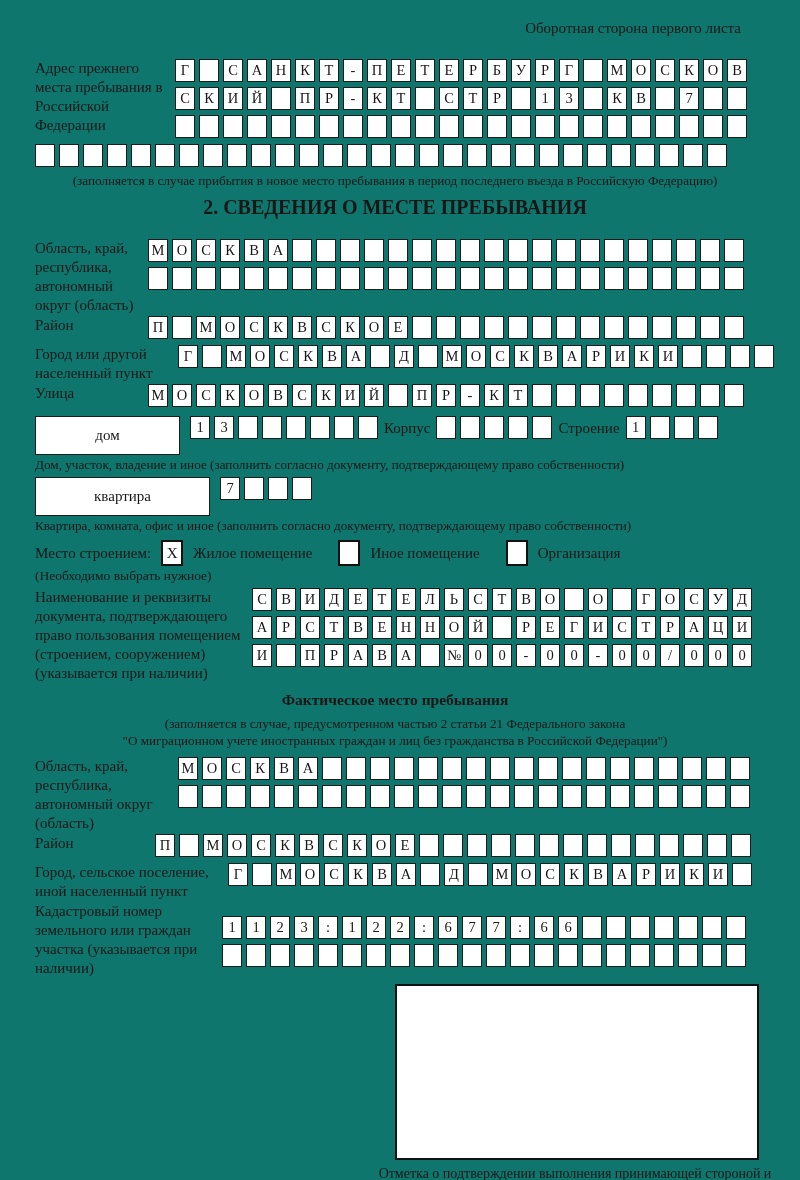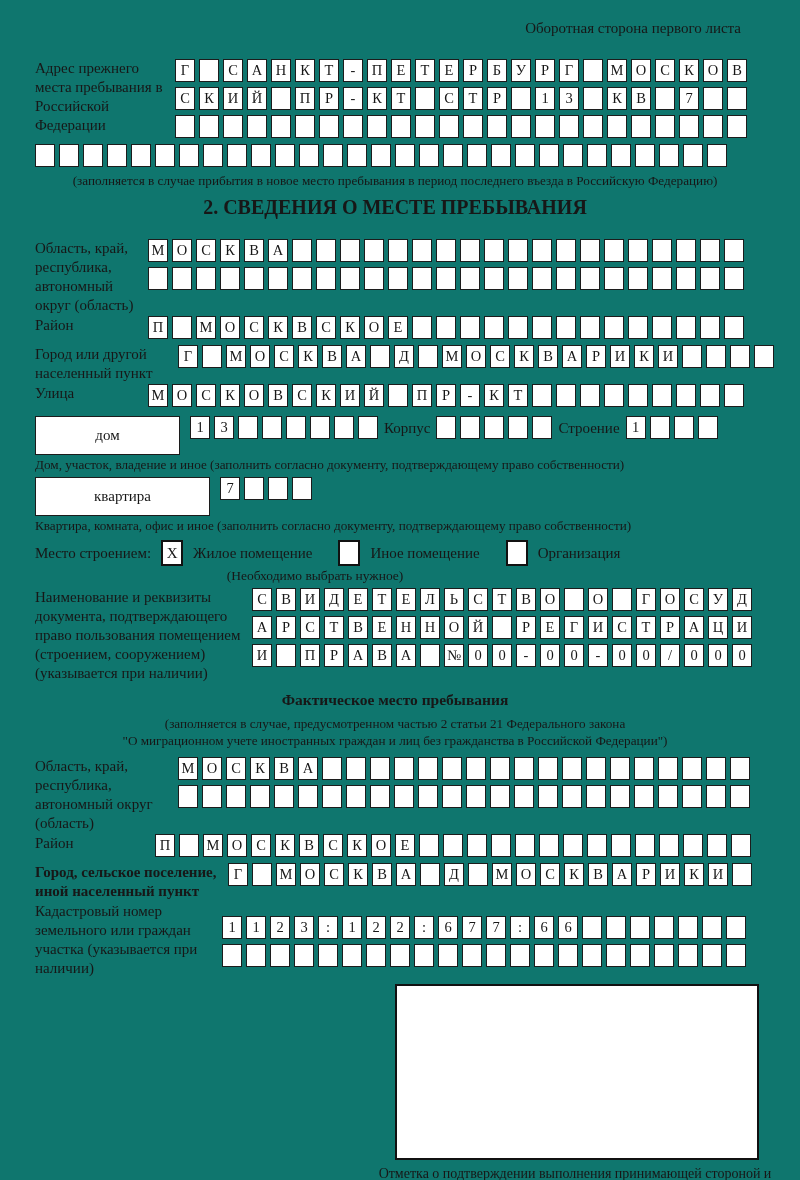--- a/index.html
+++ b/index.html
@@ -10,21 +10,21 @@
     font-family:"Liberation Serif","DejaVu Serif",serif;
   }
   .hdr{font-size:15px;text-align:right;margin-right:14px;}
   .sec-title{font-size:20px;font-weight:bold;text-align:center;margin:7px 0 20px;}
   .sub-title{font-size:15.5px;font-weight:bold;text-align:center;margin:8px 0 6px;}
   .note{font-size:13.2px;text-align:center;line-height:17px;}
   .note-left{font-size:13.2px;text-align:left;margin:1px 0 4px;}
   .frow{display:flex;align-items:flex-start;margin-bottom:1px;}
   .flabel{flex:none;font-size:15px;line-height:19px;box-sizing:border-box;padding-right:8px;}
   .lw140{width:140px;} .lw113{width:113px;} .lw143{width:143px;}
-  .lw217{width:217px;} .lw120{width:120px;} .lw193{width:193px;font-weight:bold;} .lw187{width:187px;}
+  .lw217{width:217px;} .lw120{width:120px;} .lw193{width:193px;} .lw187{width:187px;}
   .cellrows{flex:none;}
   .cellrow{display:flex;gap:4px;margin-bottom:5px;}
   .cell{
     flex:none;box-sizing:border-box;width:20px;height:23px;
     border:1.6px solid #1c1c1c;display:inline-flex;align-items:center;justify-content:center;
     font-size:14.5px;background:#fff;
   }
   .indent20{margin-left:20px;}
   .widebox{
     flex:none;box-sizing:border-box;border:1.6px solid #1c1c1c;height:39px;
@@ -33,21 +33,21 @@
   .wb-house{width:145px;margin-right:10px;}
   .wb-apt{width:175px;margin-right:10px;}
   .inline-lbl{flex:none;font-size:15px;line-height:25px;margin:0 6px;}
   .houserow{display:flex;align-items:flex-start;margin:4px 0 2px;}
   .stayrow{display:flex;align-items:center;margin:6px 0 2px;font-size:15px;}
   .checkbox{
     flex:none;box-sizing:border-box;width:22px;height:26px;border:2px solid #111;
     display:inline-flex;align-items:center;justify-content:center;font-size:15px;background:#fff;
   }
   .stay-opt-label{margin:0 26px 0 10px;}
-  .choose-note{font-size:13.5px;text-align:center;width:560px;margin:0 0 4px;}
+  .choose-note{font-size:13.5px;width:560px;margin:0 0 4px;}
   .cad-cells{margin-top:14px;}
   .stamp-box{width:360px;height:172px;border:2px solid #111;margin:6px 0 5px 360px;background:#fff;}
   .stamp-caption{width:420px;margin-left:330px;text-align:center;font-size:14px;line-height:18.5px;}
   .mt22{margin-top:22px;}
 </style>
 </head>
 <body>
 
 <div class="page">
 

